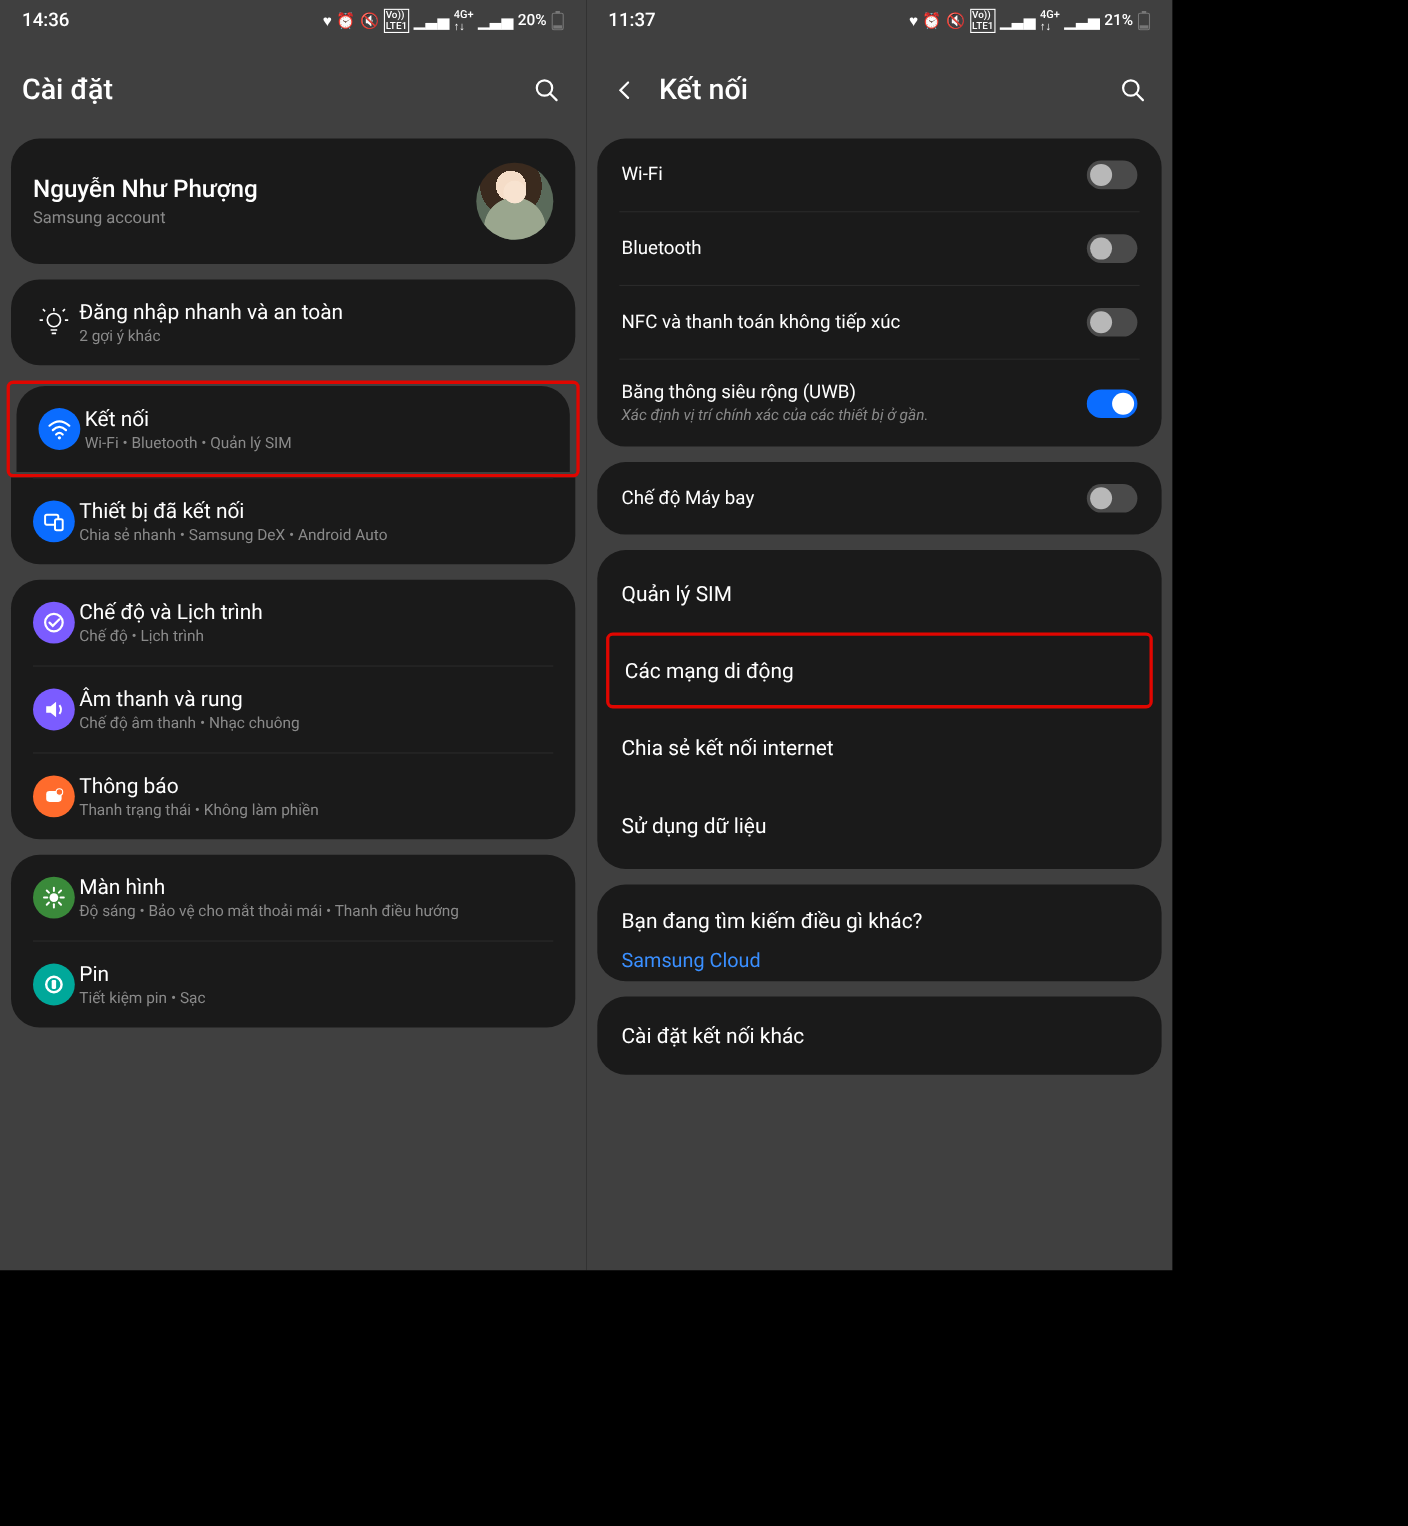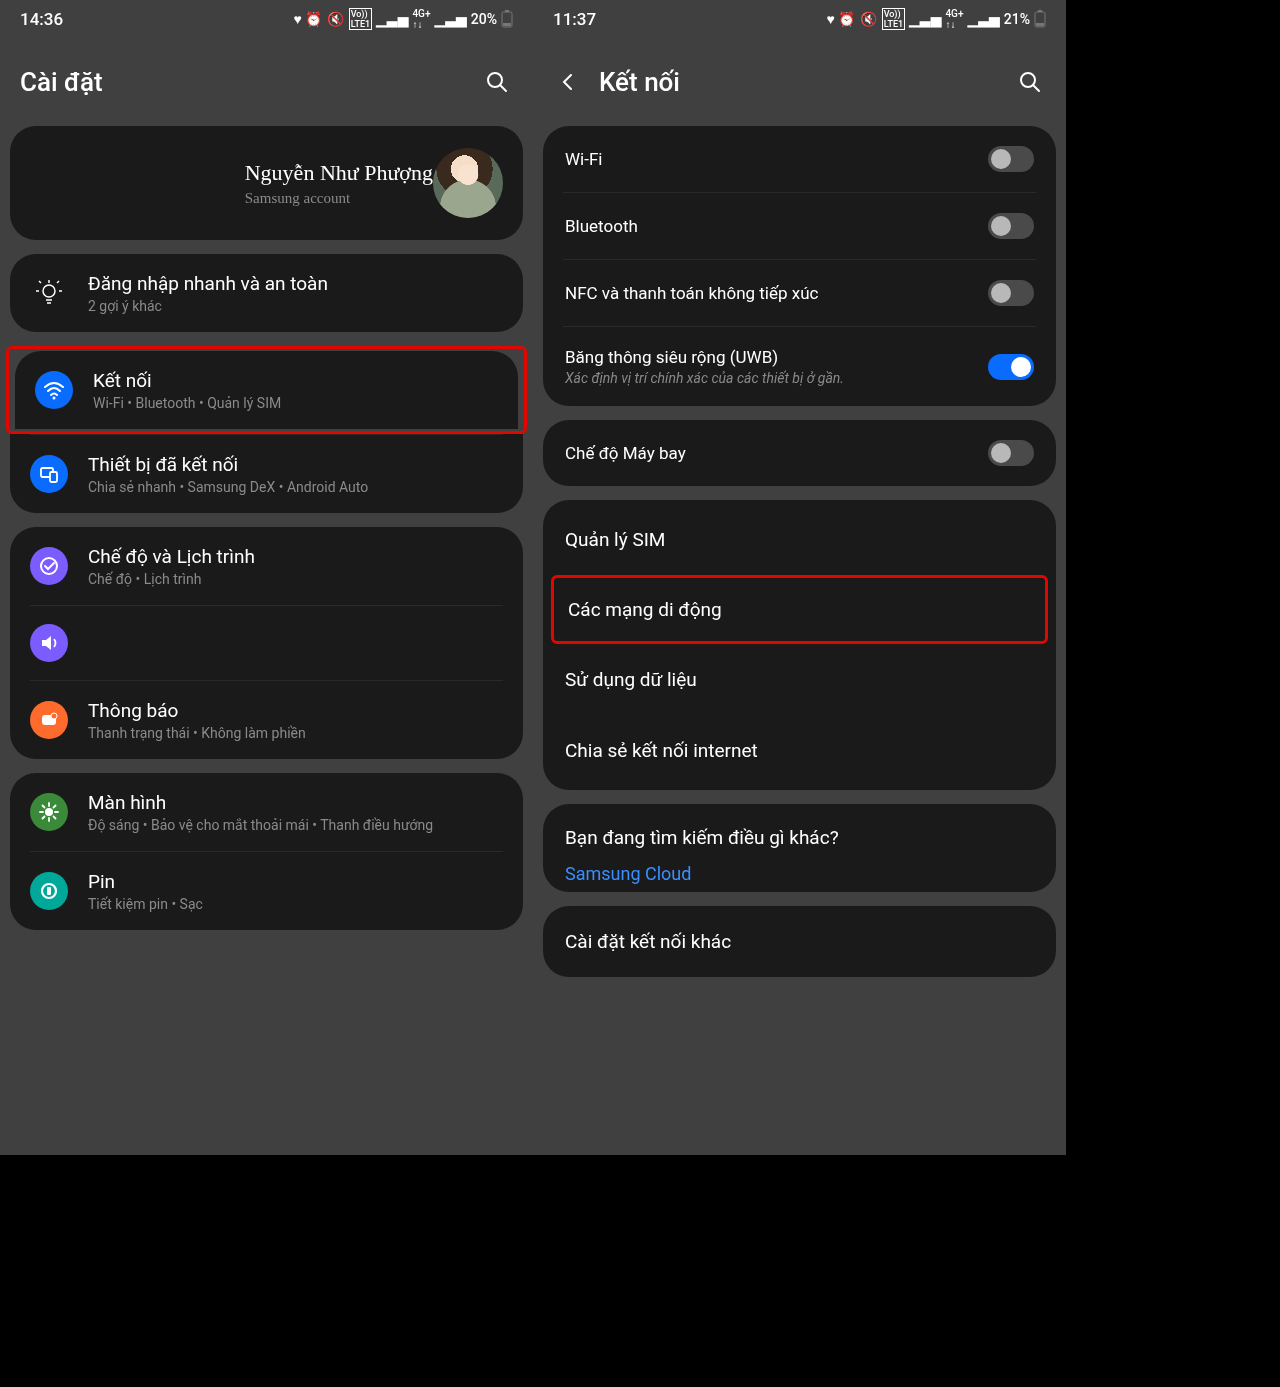--- a/index.html
+++ b/index.html
@@ -53,44 +53,43 @@
 .search-btn { padding: 4px; }
 .card {
   background: #1a1a1a;
   border-radius: 26px;
   margin: 0 10px 14px;
   overflow: hidden;
 }
 .profile-card {
   display: flex;
   align-items: center;
-  justify-content: flex-end;
+  justify-content: space-between;
   padding: 22px 20px;
-  font-family: Liberation Serif, serif;
 }
 .profile-text .name { font-size: 22px; font-weight: 500; margin-bottom: 4px; }
 .profile-text .sub { font-size: 15px; color: #8a8a8a; }
 .avatar {
   width: 70px; height: 70px;
   border-radius: 50%;
   background: radial-gradient(circle at 45% 30%, #f5ddc8 0 22%, #3a2a1e 22% 45%, #5a6a5a 45% 100%);
   position: relative;
   overflow: hidden;
 }
 .avatar::after{
   content:'';
   position:absolute; inset:0;
   background: radial-gradient(circle at 50% 38%, #f8e3d0 0 18%, transparent 19%),
               radial-gradient(circle at 50% 85%, #9aa68e 0 40%, transparent 41%);
 }
 .suggest-row, .setting-row {
   display: flex;
   align-items: center;
   padding: 18px 20px;
-  gap: 20px;
+  gap: 4px;
 }
 .suggest-row .icon-slot, .setting-row .icon-slot {
   width: 38px; height: 38px;
   border-radius: 10px;
   display: flex;
   align-items: center;
   justify-content: center;
   flex-shrink: 0;
 }
 .suggest-icon { background: transparent; }
@@ -253,20 +252,24 @@
       </div>
     </div>
     <div class="divider"></div>
     <div class="setting-row">
       <div class="icon-slot icon-purple" style="border-radius:50%;">
         <svg width="22" height="22" viewBox="0 0 22 22">
             <path d="M4 8 L4 14 L8 14 L13 18 L13 4 L8 8 Z" fill="#fff"></path>
             <path d="M16 7 Q19 11 16 15" fill="none" stroke="#fff" stroke-width="1.8"></path>
           </svg>
       </div>
+      <div class="row-text">
+        <div class="row-title">Âm thanh và rung</div>
+        <div class="row-sub">Chế độ âm thanh  •  Nhạc chuông</div>
+      </div>
     </div>
     <div class="divider"></div>
     <div class="setting-row">
       <div class="icon-slot icon-orange" style="border-radius:50%;">
         <svg width="22" height="22" viewBox="0 0 22 22">
             <rect x="4" y="6" width="14" height="10" rx="3" fill="#fff"></rect>
             <circle cx="16" cy="7" r="3" fill="#ff6b2c" stroke="#fff" stroke-width="1"></circle>
           </svg>
       </div>
       <div class="row-text">
@@ -388,24 +391,24 @@
   <div class="card" style="padding:4px 0;">
     <div class="single-row">
       <span>Quản lý SIM</span>
     </div>
     <div class="highlight-red" style="margin:0 8px;">
       <div class="single-row" style="padding:20px 14px;">
         <span>Các mạng di động</span>
       </div>
     </div>
     <div class="single-row">
+      <span>Chia sẻ kết nối internet</span>
+    </div>
+    <div class="single-row">
       <span>Sử dụng dữ liệu</span>
-    </div>
-    <div class="single-row">
-      <span>Chia sẻ kết nối internet</span>
     </div>
   </div>
 
   <div class="card suggest-bottom">
     <div class="q">Bạn đang tìm kiếm điều gì khác?</div>
     <div class="link">Samsung Cloud</div>
   </div>
 
   <div class="card">
     <div class="single-row">

